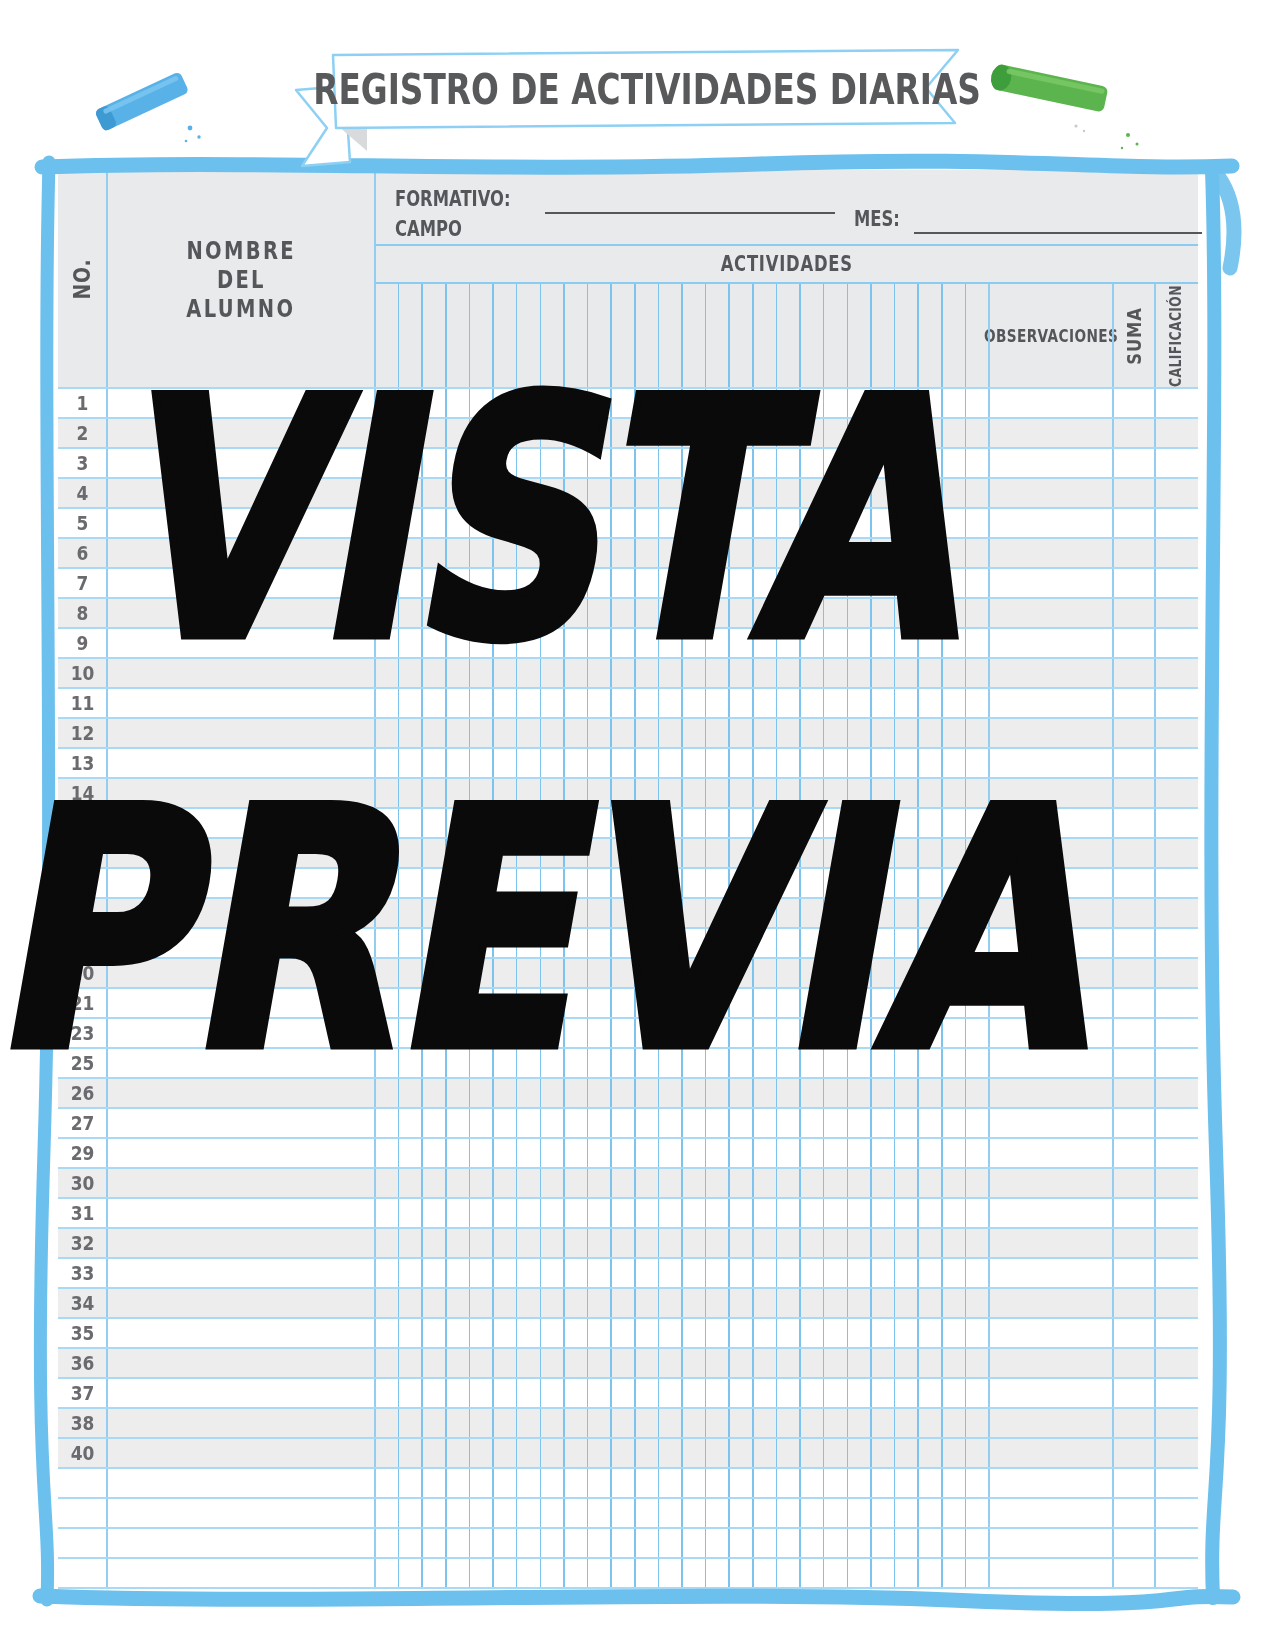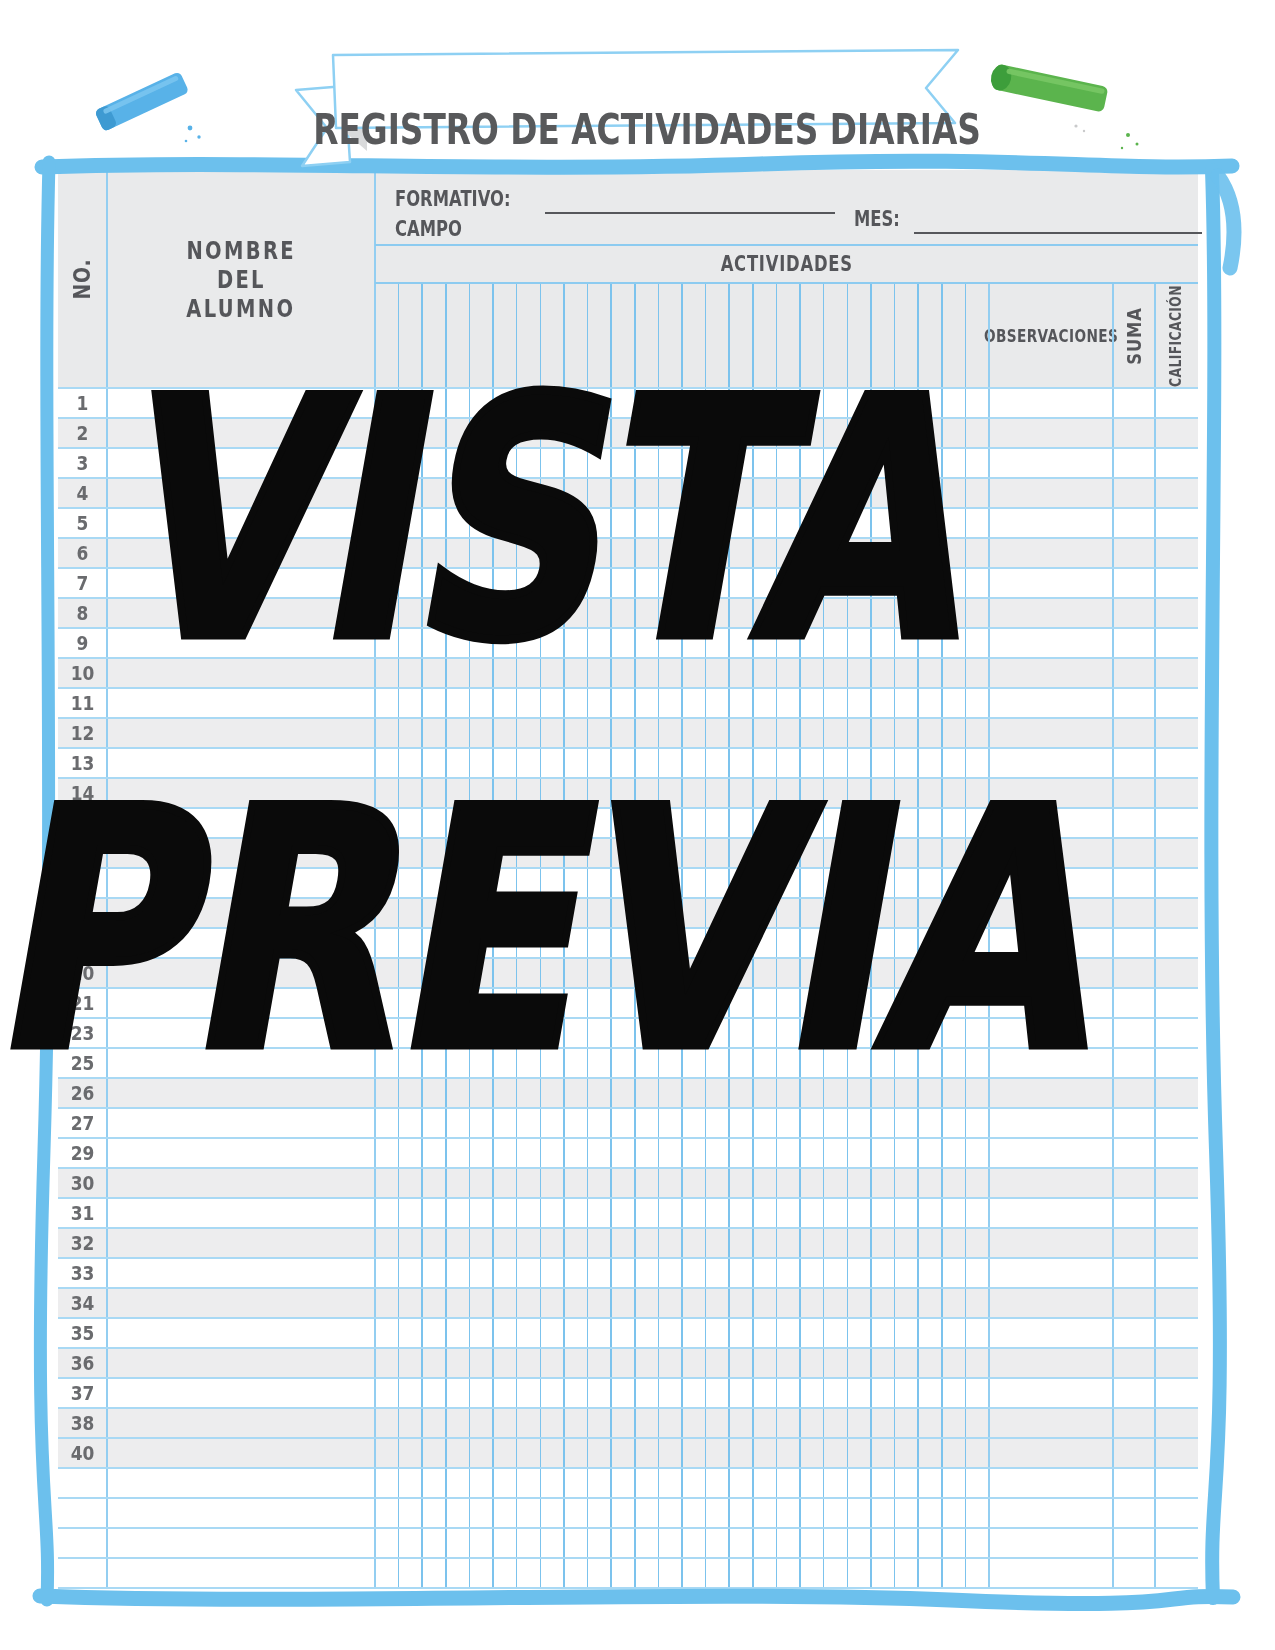--- a/index.html
+++ b/index.html
@@ -34,21 +34,21 @@
   .row{position:relative;width:1140px;height:30px;background:#ffffff;}
   .row.g{background:#ededee;}
   .rownum{position:absolute;left:0;top:0;width:49px;height:30px;display:flex;align-items:center;justify-content:center;
     color:#6a6b6e;font-weight:bold;font-size:20px;transform:scaleX(0.85);}
   #grid{position:absolute;inset:0;pointer-events:none;}
   .vline,.hline{position:absolute;pointer-events:none;}
 
   
   #border-svg,#deco-svg{position:absolute;left:0;top:0;pointer-events:none;}
   #banner-title{position:absolute;left:340px;top:53px;width:615px;height:72px;display:flex;align-items:center;justify-content:center;
-    color:#58595b;font-weight:bold;font-size:42px;letter-spacing:0px;margin-top:40px;}
+    color:#58595b;font-weight:bold;font-size:42px;letter-spacing:0px;}
 
   
   .watermark{position:absolute;color:#0a0a0a;font-weight:bold;font-size:330px;line-height:1;white-space:nowrap;
     -webkit-text-stroke:9px #0a0a0a;letter-spacing:-0.012em;pointer-events:none;z-index:40;}
   #wm-vista{left:132px;top:356px;transform:skewX(-10deg) scaleX(0.80);transform-origin:left center;}
   #wm-previa{left:10px;top:766px;transform:skewX(-10deg) scaleX(0.82);transform-origin:left center;}
 </style>
 </head>
 <body>
 

